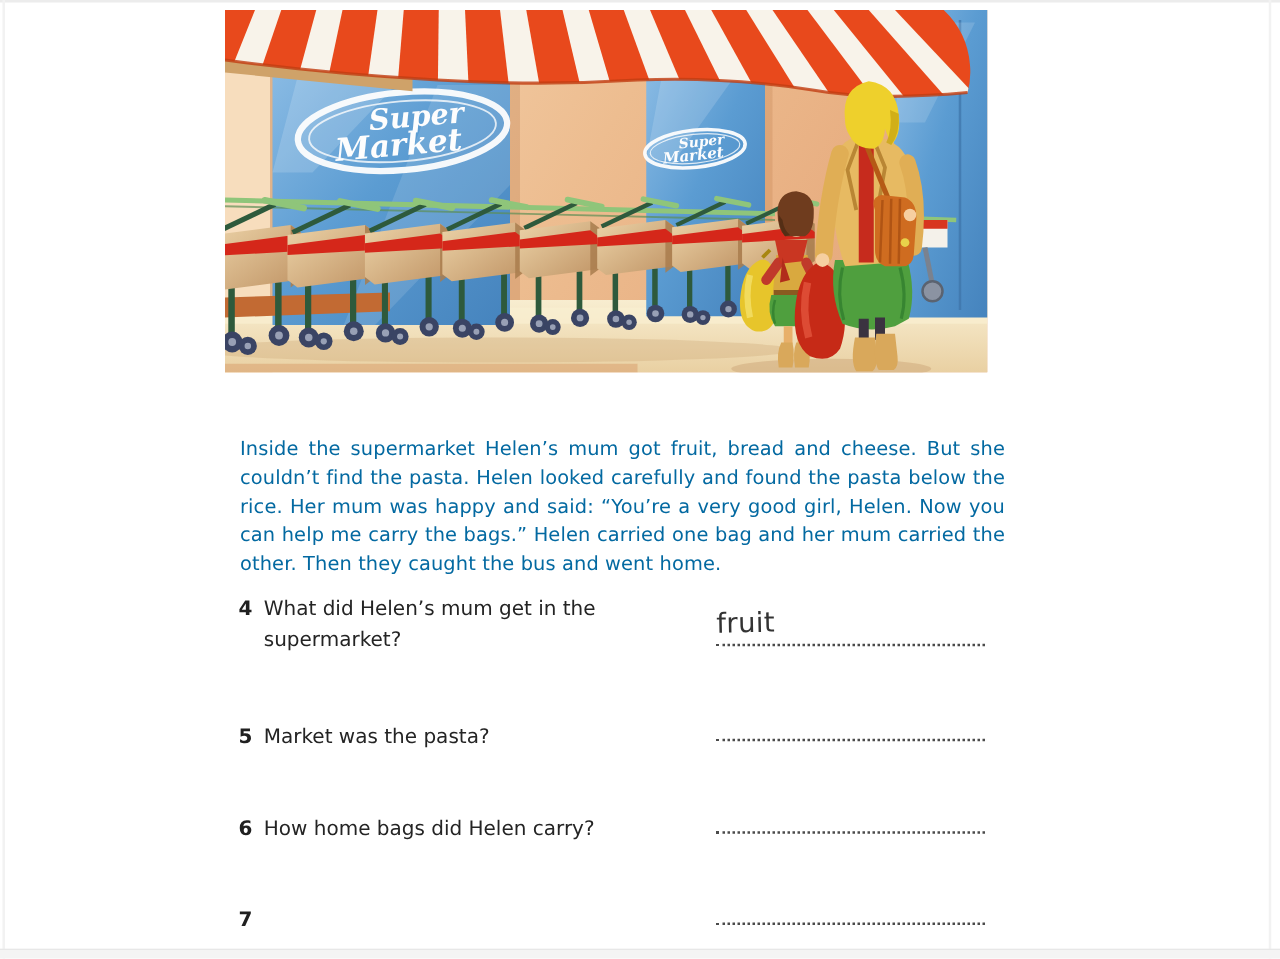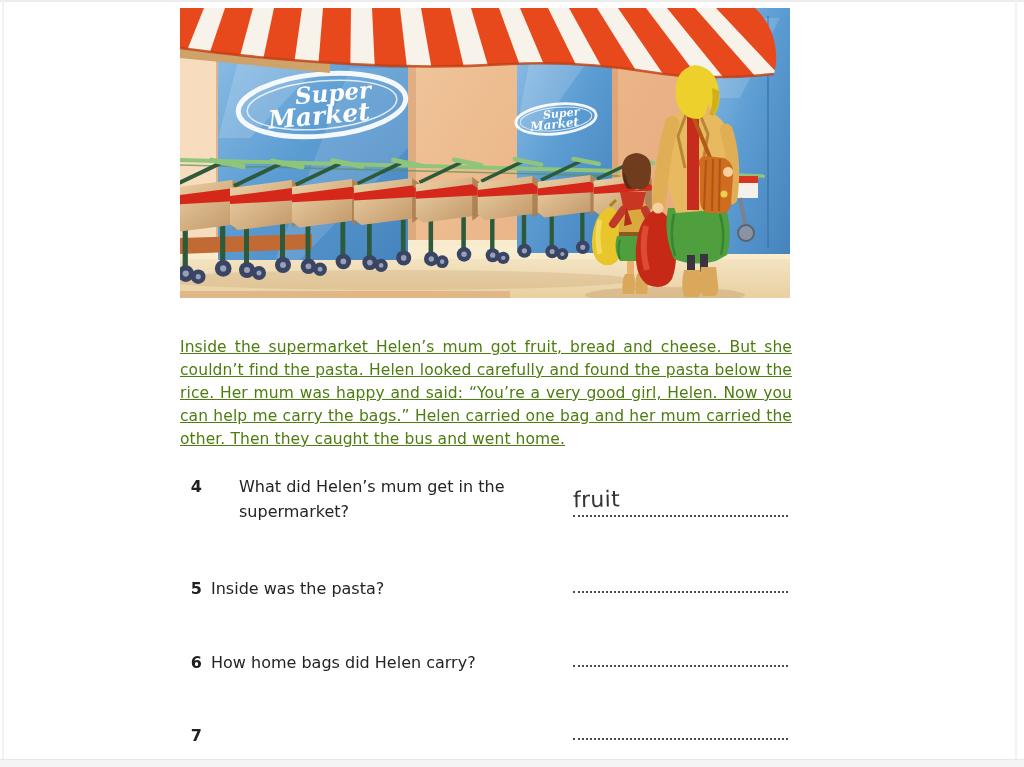--- a/index.html
+++ b/index.html
@@ -11,30 +11,30 @@
   }
   .edge-top{position:absolute;top:0;left:0;width:1024px;height:2px;background:#ececec;}
   .edge-bottom{position:absolute;bottom:0;left:0;width:1024px;height:7px;background:#f4f4f4;border-top:1px solid #e7e7e7;}
   .edge-left{position:absolute;top:0;left:2px;width:2px;height:767px;background:#f2f2f2;}
   .edge-right{position:absolute;top:0;right:7px;width:2px;height:767px;background:#f2f2f2;}
 
   .figure{position:absolute;left:180px;top:8px;width:610px;height:290px;}
   .figure svg{display:block;width:610px;height:290px;}
 
   .passage{
-    position:absolute;left:180px;top:336px;width:612px;margin:0;
+    position:absolute;left:180px;top:336px;width:612px;margin:12px;
     font-size:15.5px;line-height:23px;text-align:justify;
-    letter-spacing:0.1px;color:#4d7c0f;text-decoration:underline;
+    letter-spacing:0.1px;color:#0369a1;
   }
 
   .qrow{position:absolute;left:180px;width:612px;height:60px;}
   .qrow .qnum{position:absolute;left:6px;top:0;width:16px;text-align:right;
     font-size:16px;font-weight:bold;line-height:25px;color:#202020;}
   .qrow .qtext{position:absolute;left:31px;top:0;font-size:16px;line-height:25px;color:#242424;}
-  .qrow .qtext.narrow{max-width:272px;margin-left:28px;}
+  .qrow .qtext.narrow{max-width:272px;}
   .qrow .qtext.wide{max-width:380px;}
   .answer{position:absolute;left:393px;top:0;width:215px;}
   .answer .ans{
     margin-top:12px;height:24px;line-height:24px;
     font-size:22px;color:#333;transform:rotate(-1.2deg);
     letter-spacing:0.3px;
   }
   .answer .ansline{height:5px;border-bottom:2.5px dotted #4b4b4b;}
   .answer.blank .ansline{height:12px;margin-top:3px;}
 
@@ -246,21 +246,21 @@
     <div class="qnum">4</div>
     <div class="qtext narrow">What did Helen’s mum get in the supermarket?</div>
     <div class="answer">
       <div class="ans">fruit</div>
       <div class="ansline"></div>
     </div>
   </div>
 
   <div class="qrow" id="q5">
     <div class="qnum">5</div>
-    <div class="qtext wide">Inside was the pasta?</div>
+    <div class="qtext wide">Market was the pasta?</div>
     <div class="answer blank">
       <div class="ansline"></div>
     </div>
   </div>
 
   <div class="qrow" id="q6">
     <div class="qnum">6</div>
     <div class="qtext wide">How home bags did Helen carry?</div>
     <div class="answer blank">
       <div class="ansline"></div>

